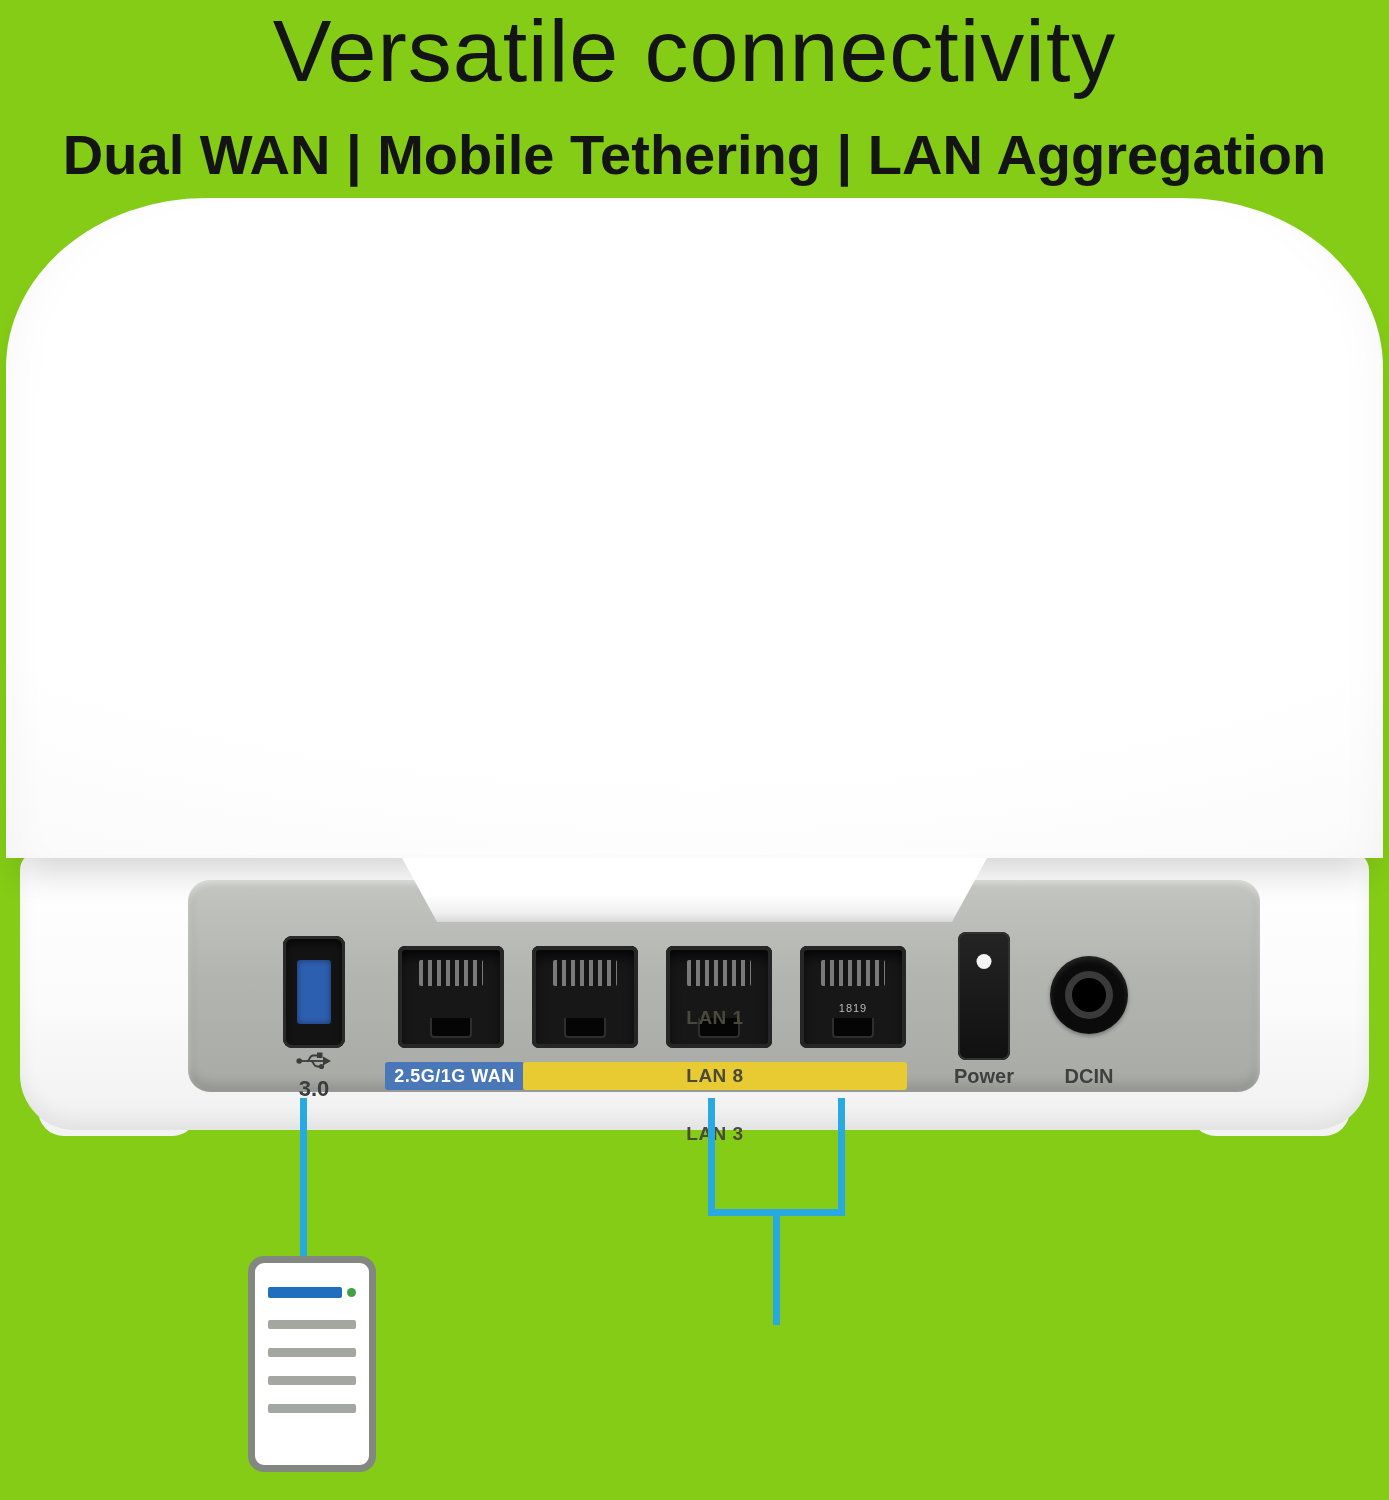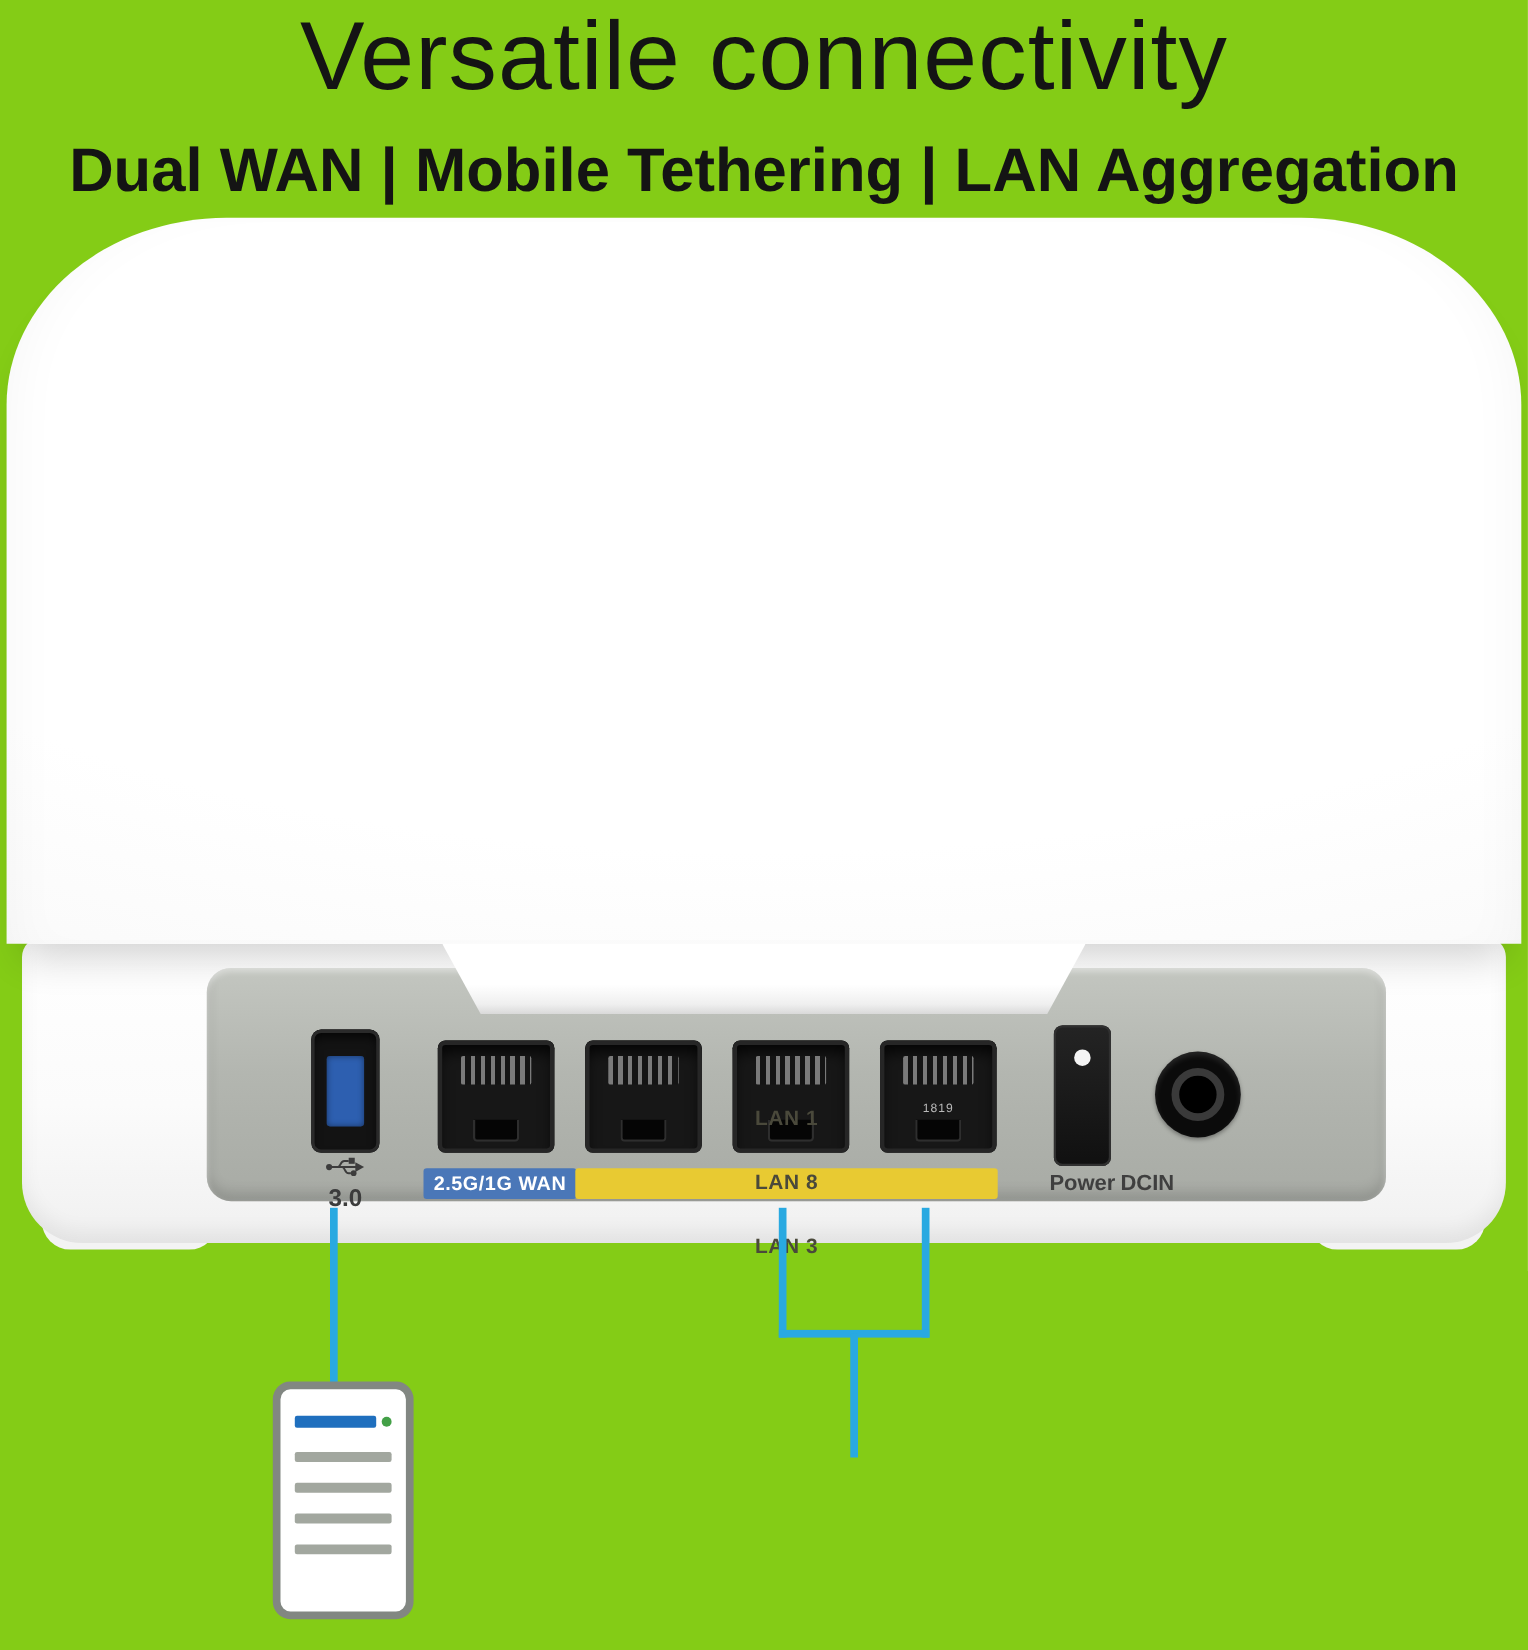--- a/index.html
+++ b/index.html
@@ -88,21 +88,21 @@
   
   .label-row-item{position:absolute;top:182px;height:28px;display:flex;align-items:center;justify-content:center;flex-direction:column;}
   .usb-label{left:60px;width:132px;gap:6px;color:var(--label-ink);font-size:22px;font-weight:700;}
   .usb-label svg{display:block;}
   .wan-label{left:197px;width:139px;background:var(--wan-blue);color:#ffffff;
     font-size:18px;font-weight:700;border-radius:3px;letter-spacing:.5px;}
   .lan-bar{left:335px;width:384px;background:var(--lan-yellow);border-radius:3px;
     display:flex;align-items:center;gap:36px;}
   .lan-bar span{flex:1;text-align:center;color:#4a493b;font-size:19px;font-weight:700;letter-spacing:.5px;}
   .power-label{left:756px;width:80px;color:#3f3f3f;font-size:20px;font-weight:700;}
-  .dcin-label{left:815px;width:80px;color:#3f3f3f;font-size:20px;font-weight:700;}
+  .dcin-label{left:861px;width:80px;color:#3f3f3f;font-size:20px;font-weight:700;}
 
   
   .cl{position:absolute;background:var(--accent);z-index:5;}
   .cl.v{width:7px;} .cl.h{height:7px;}
   .usb-line{left:300px;top:1098px;height:160px;}
   .lan2-line{left:708px;top:1098px;height:118px;}
   .lan3-line{left:838px;top:1098px;height:118px;}
   .lan-h-line{left:708px;top:1209px;width:137px;}
   .lan-c-line{left:773px;top:1212px;height:113px;}
 

